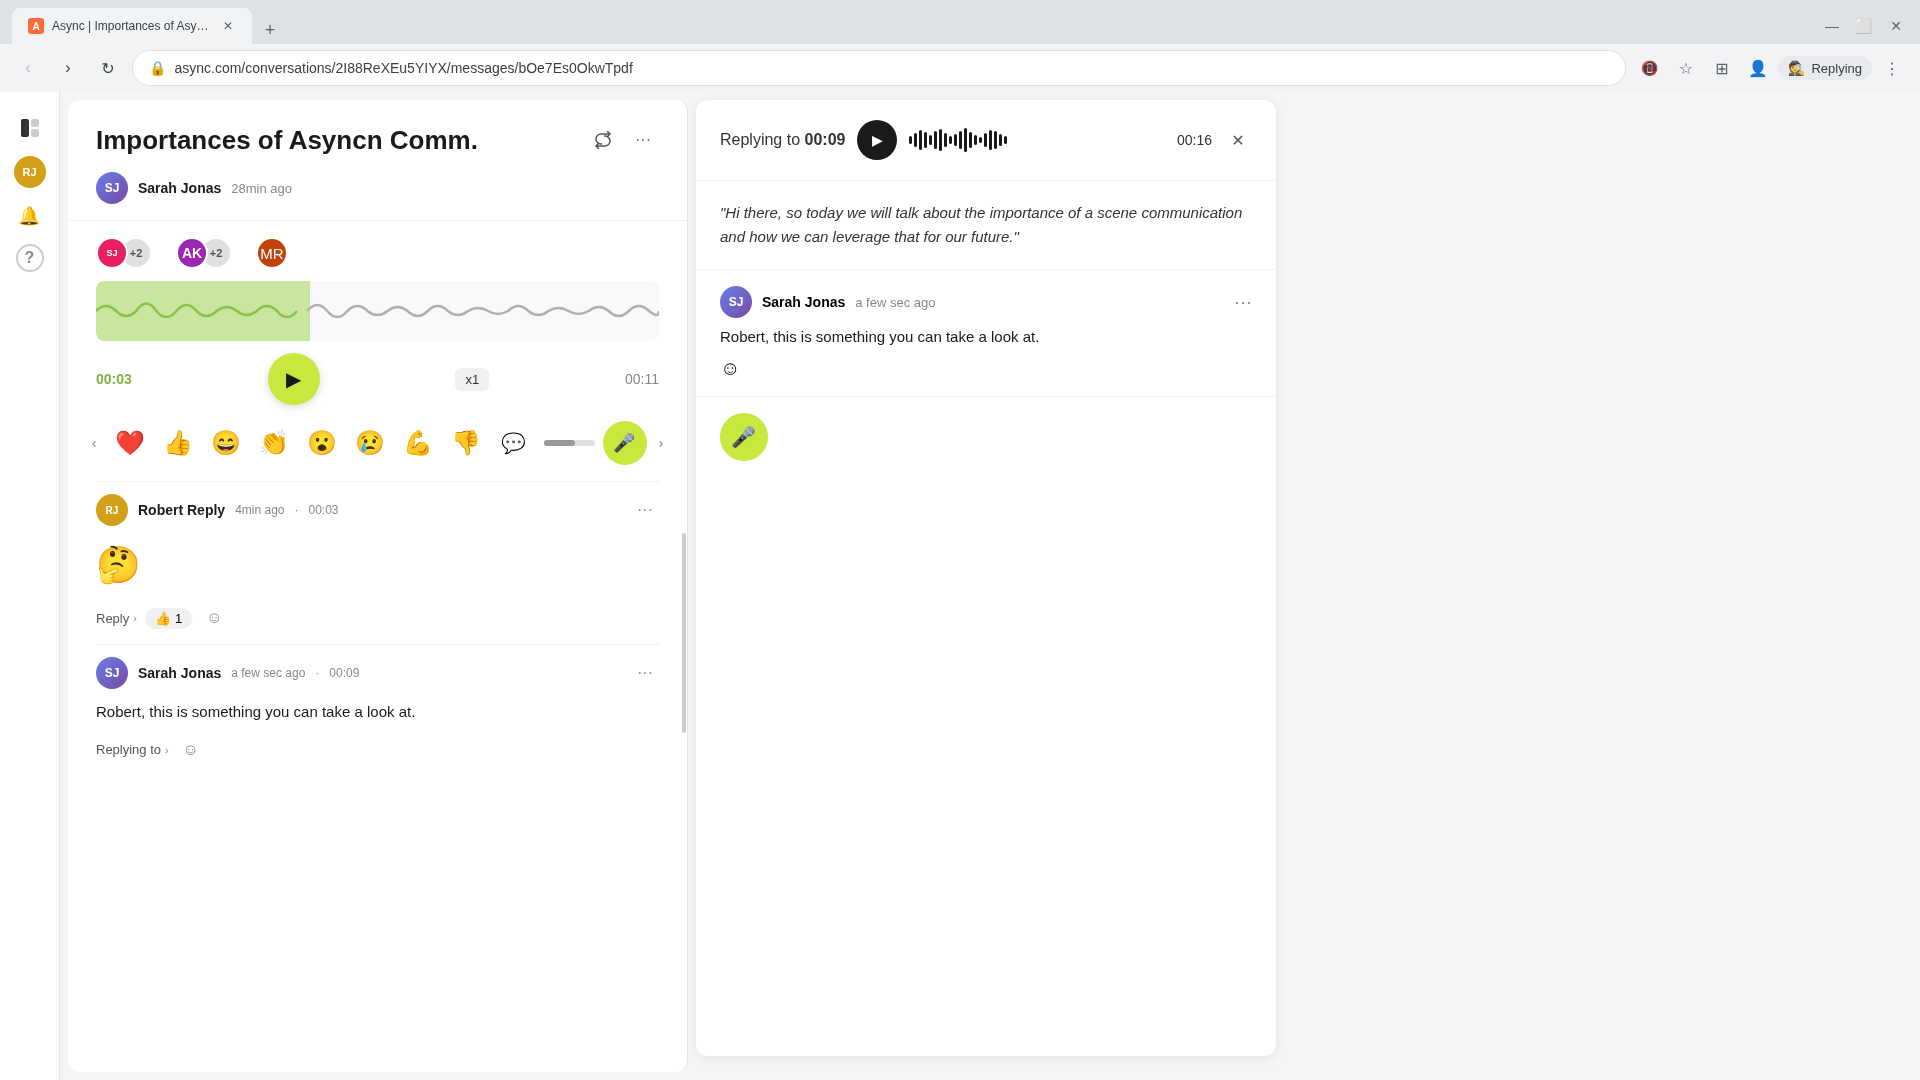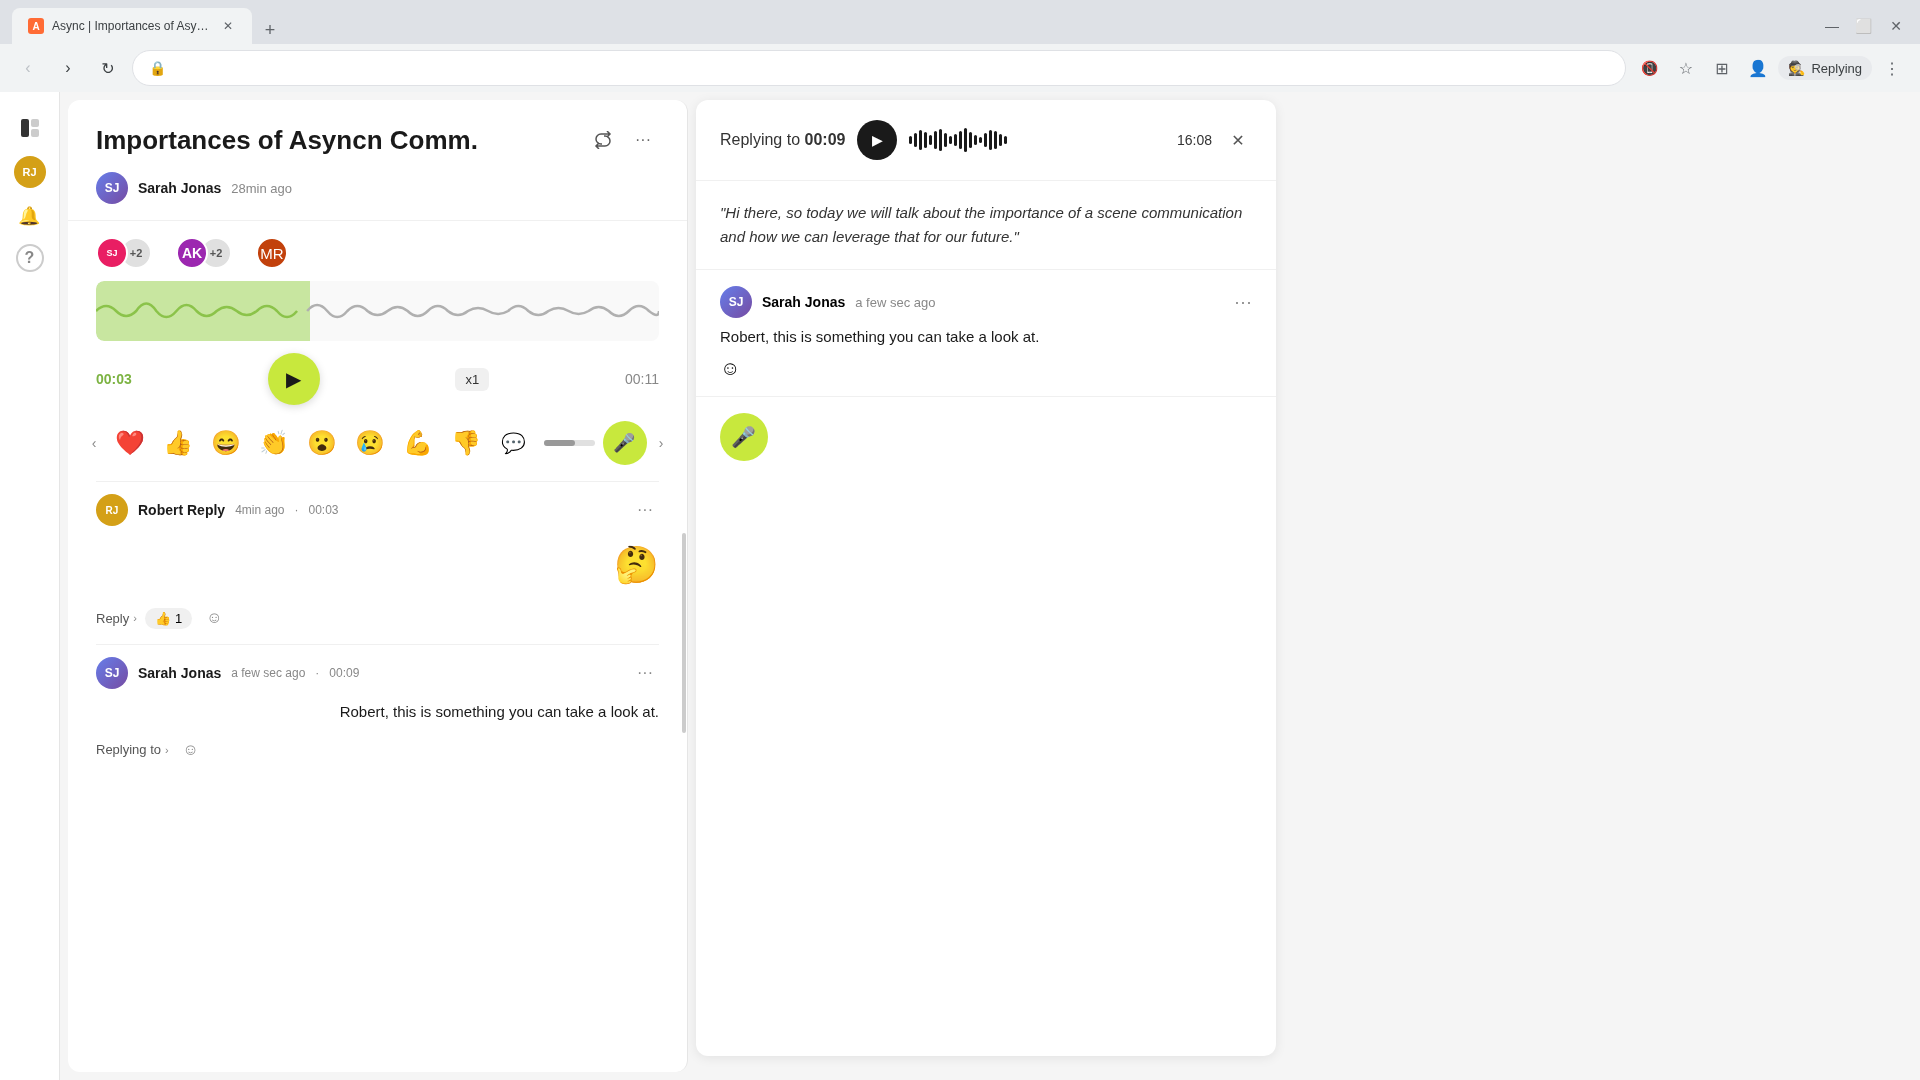--- a/index.html
+++ b/index.html
@@ -149,21 +149,20 @@
     
     .conversation-panel {
       width: 620px;
       background: #fff;
       border-right: 1px solid #e5e5e5;
       display: flex;
       flex-direction: column;
       overflow: hidden;
       margin: 8px;
       border-radius: 12px;
-      text-align: right;
     }
 
     .conv-header {
       padding: 24px 28px 16px;
       border-bottom: 1px solid #f0f0f0;
     }
     .conv-title-row {
       display: flex;
       align-items: center;
       justify-content: space-between;
@@ -485,20 +484,21 @@
       <div style="width:24px;height:24px;display:flex;align-items:center;justify-content:center;cursor:pointer;color:#5f6368;font-size:14px;">⬜</div>
       <div style="width:24px;height:24px;display:flex;align-items:center;justify-content:center;cursor:pointer;color:#5f6368;font-size:14px;">✕</div>
     </div>
   </div>
   <div class="browser-toolbar">
     <div class="browser-nav-btn disabled">‹</div>
     <div class="browser-nav-btn">›</div>
     <div class="browser-nav-btn">↻</div>
     <div class="browser-addressbar">
       <span class="addressbar-lock">🔒</span>
+      <span class="addressbar-url">async.com/conversations/2I88ReXEu5YIYX/messages/bOe7Es0OkwTpdf</span>
     </div>
     <div class="browser-toolbar-right">
       <div class="toolbar-icon-btn" style="font-size:14px;">📵</div>
       <div class="toolbar-icon-btn">☆</div>
       <div class="toolbar-icon-btn">⊞</div>
       <div class="toolbar-icon-btn">👤</div>
       <div class="incognito-badge">
         <span style="font-size:14px;">🕵</span>
         <span>Replying</span>
       </div>
@@ -679,21 +679,21 @@
         <div class="reply-wave-bar" style="height:24px;"></div>
         <div class="reply-wave-bar" style="height:16px;"></div>
         <div class="reply-wave-bar" style="height:10px;"></div>
         <div class="reply-wave-bar" style="height:6px;"></div>
         <div class="reply-wave-bar" style="height:14px;"></div>
         <div class="reply-wave-bar" style="height:20px;"></div>
         <div class="reply-wave-bar" style="height:18px;"></div>
         <div class="reply-wave-bar" style="height:12px;"></div>
         <div class="reply-wave-bar" style="height:8px;"></div>
       </div>
-      <span class="reply-duration">16:08</span>
+      <span class="reply-duration">00:16</span>
       <div class="close-btn">✕</div>
     </div>
 
     <div class="reply-quote">
       <p class="reply-quote-text">"Hi there, so today we will talk about the importance of a scene communication and how we can leverage that for our future."</p>
     </div>
 
     <div class="reply-message">
       <div class="reply-message-header">
         <div class="reply-message-author-row">

